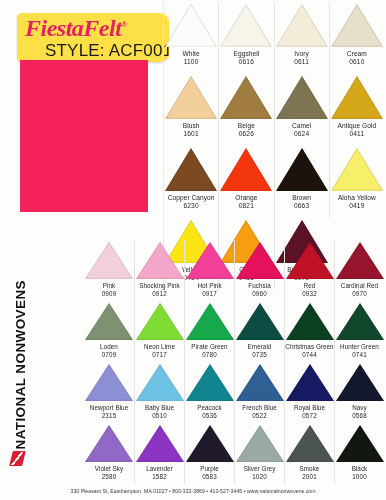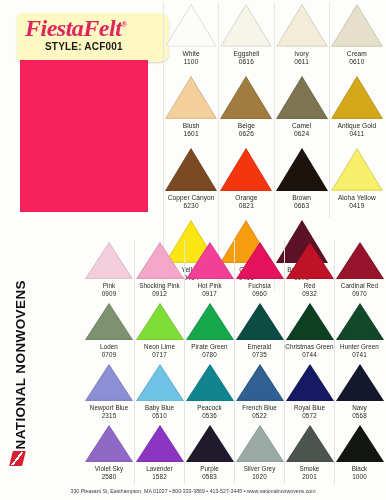--- a/index.html
+++ b/index.html
@@ -50,22 +50,22 @@
   }
   #brand-reg {
     font-size: 8px;
     vertical-align: super;
     font-style: normal;
   }
   #brand-style {
     position: absolute;
     left: 28px;
     top: 28px;
-    font-size: 10px;
-    font-weight: 700;
+    font-size: 17px;
+    font-weight: 400;
     color: #1b1b1b;
     letter-spacing: .2px;
     white-space: nowrap;
   }
 
   
   #hero-swatch {
     position: absolute;
     left: 20px;
     top: 60px;
@@ -222,21 +222,21 @@
     letter-spacing: .02px;
     color: #3a3a3a;
     white-space: nowrap;
   }
 </style>
 </head>
 <body>
 
 <div id="card">
 
-  <div id="brand-banner" style="background: #fef9c3;">
+  <div id="brand-banner" style="background: #fde047;">
     <div id="brand-wordmark" style="color: rgb(224, 36, 94);"><span>FiestaFelt</span><span id="brand-reg">®</span></div>
     <div id="brand-style">STYLE: ACF001</div>
   </div>
 
   <div id="hero-swatch" style="background: rgb(244, 33, 91);"></div>
 
   <div id="company-rail">
     <div id="company-name">NATIONAL NONWOVENS</div>
     <div id="company-logo-mark">
       <div class="bar" style="background: rgb(216, 31, 51);"></div>

